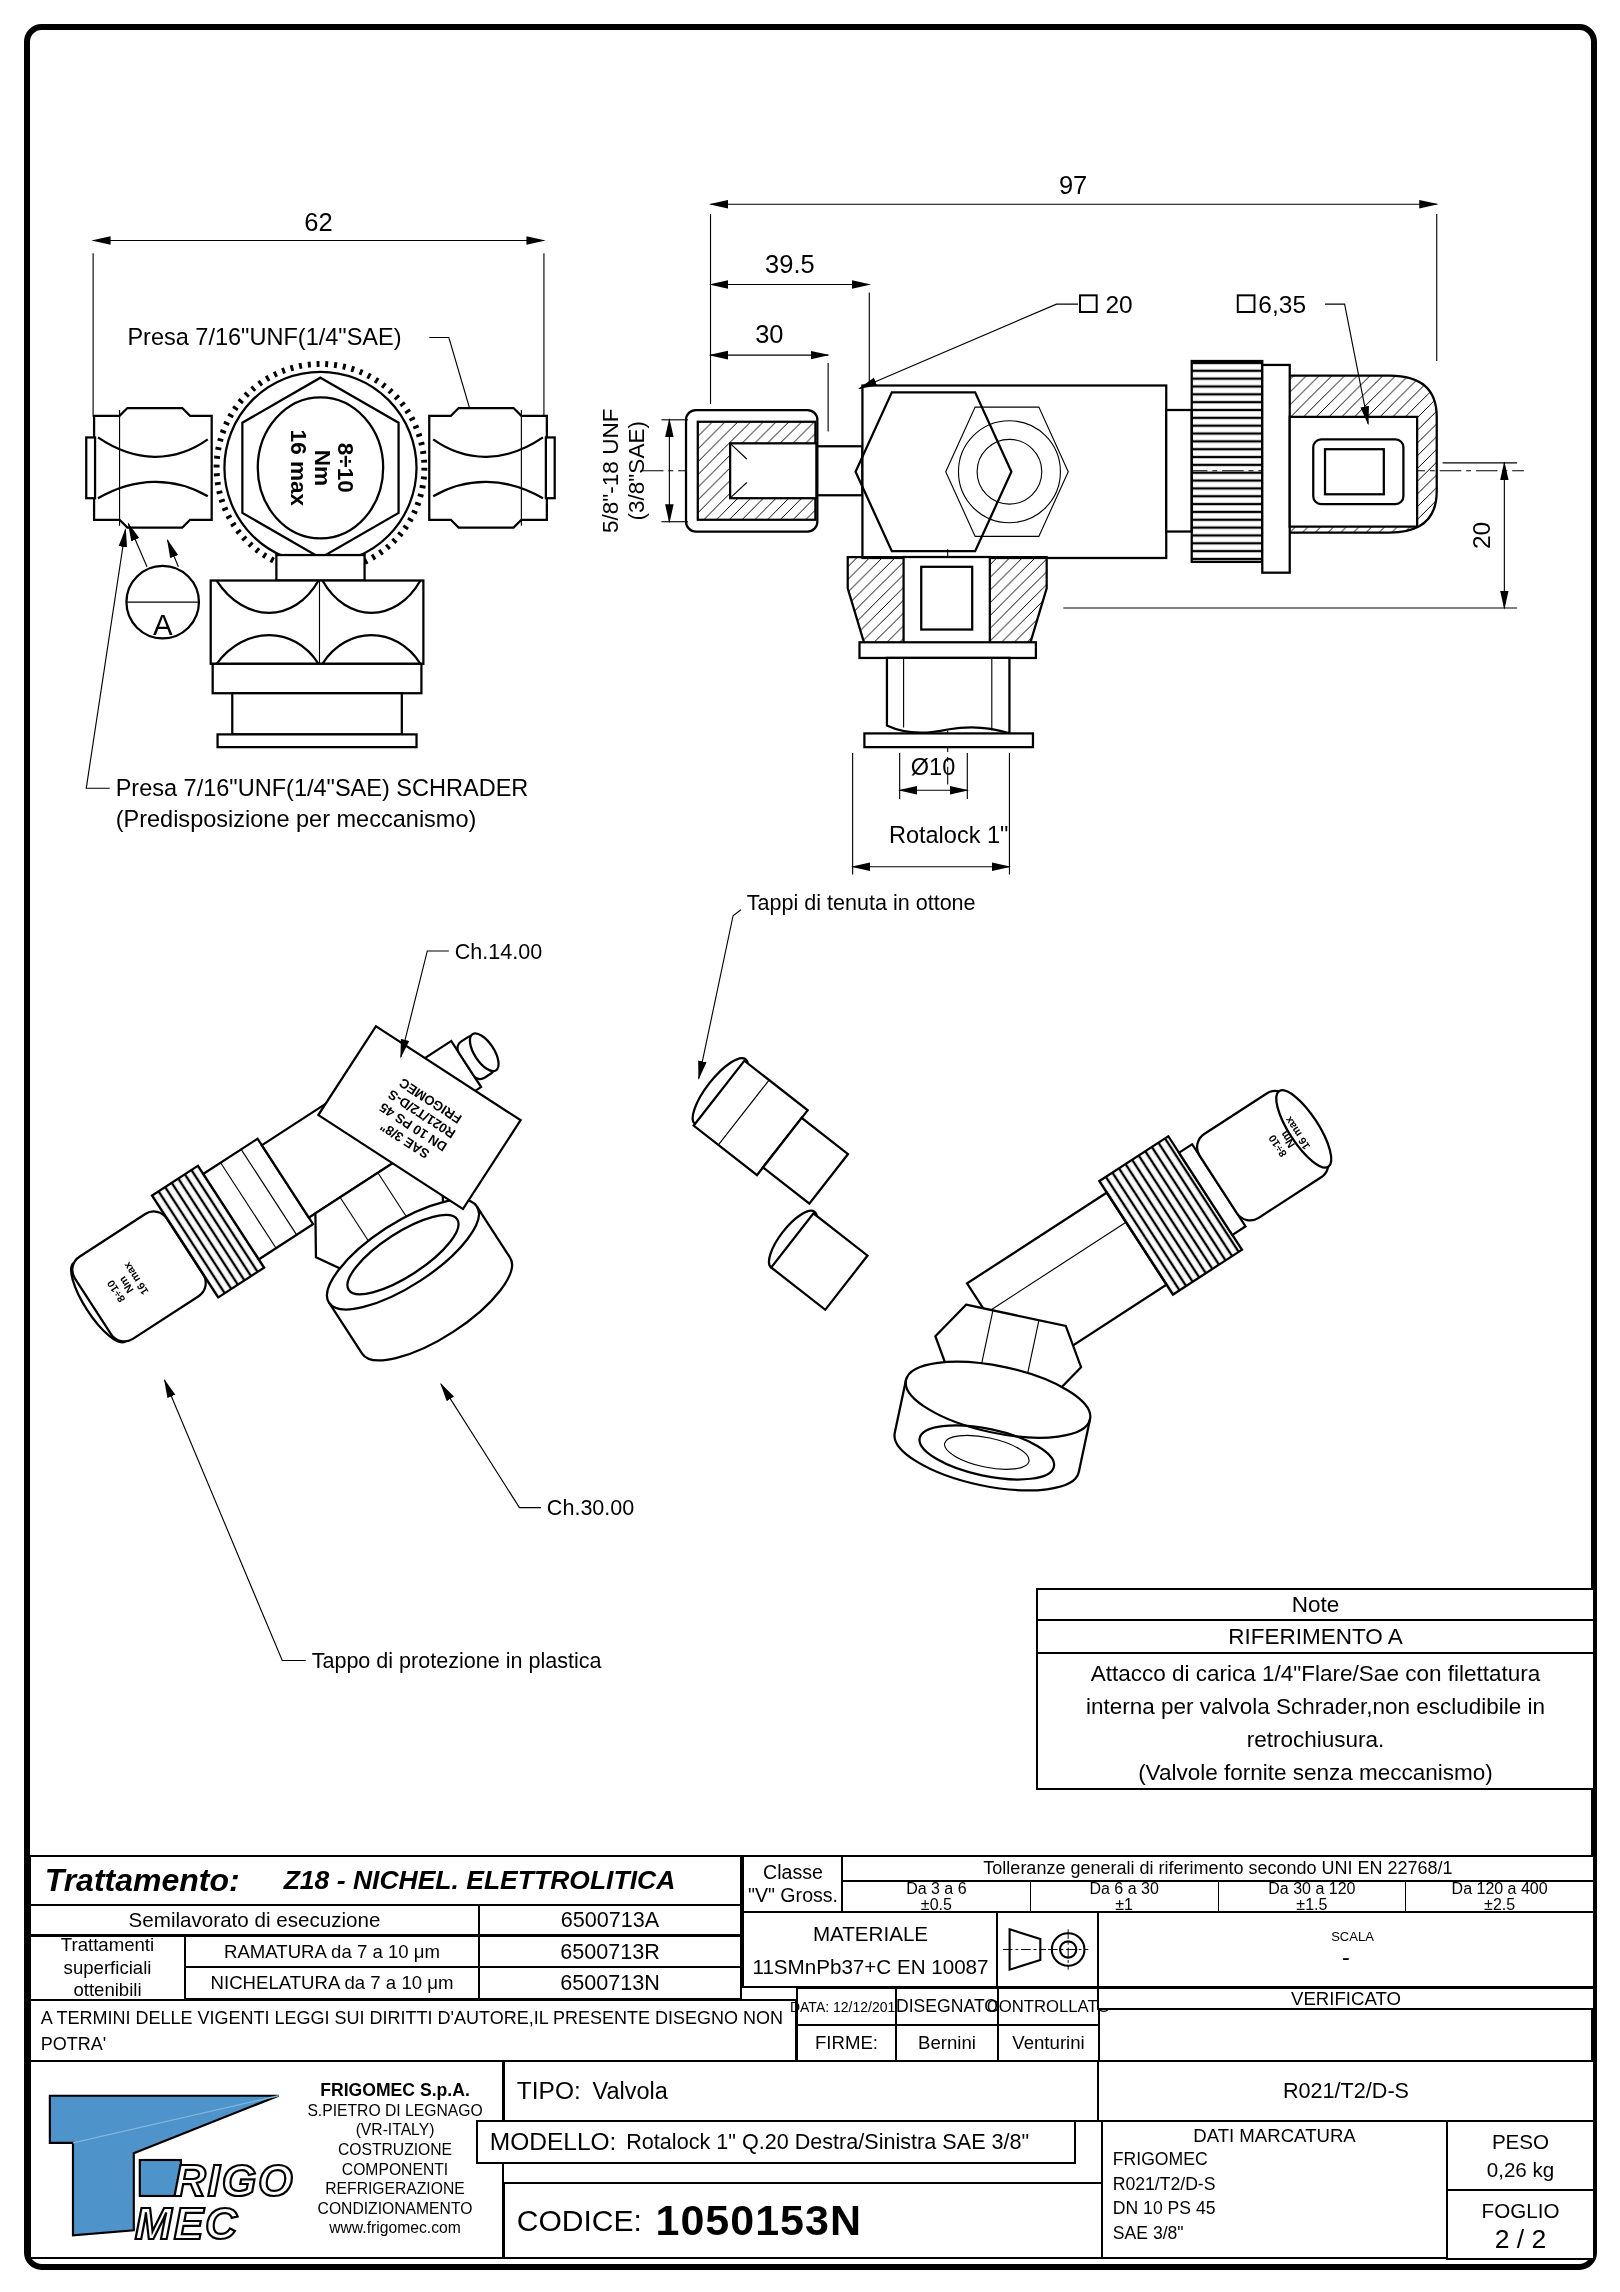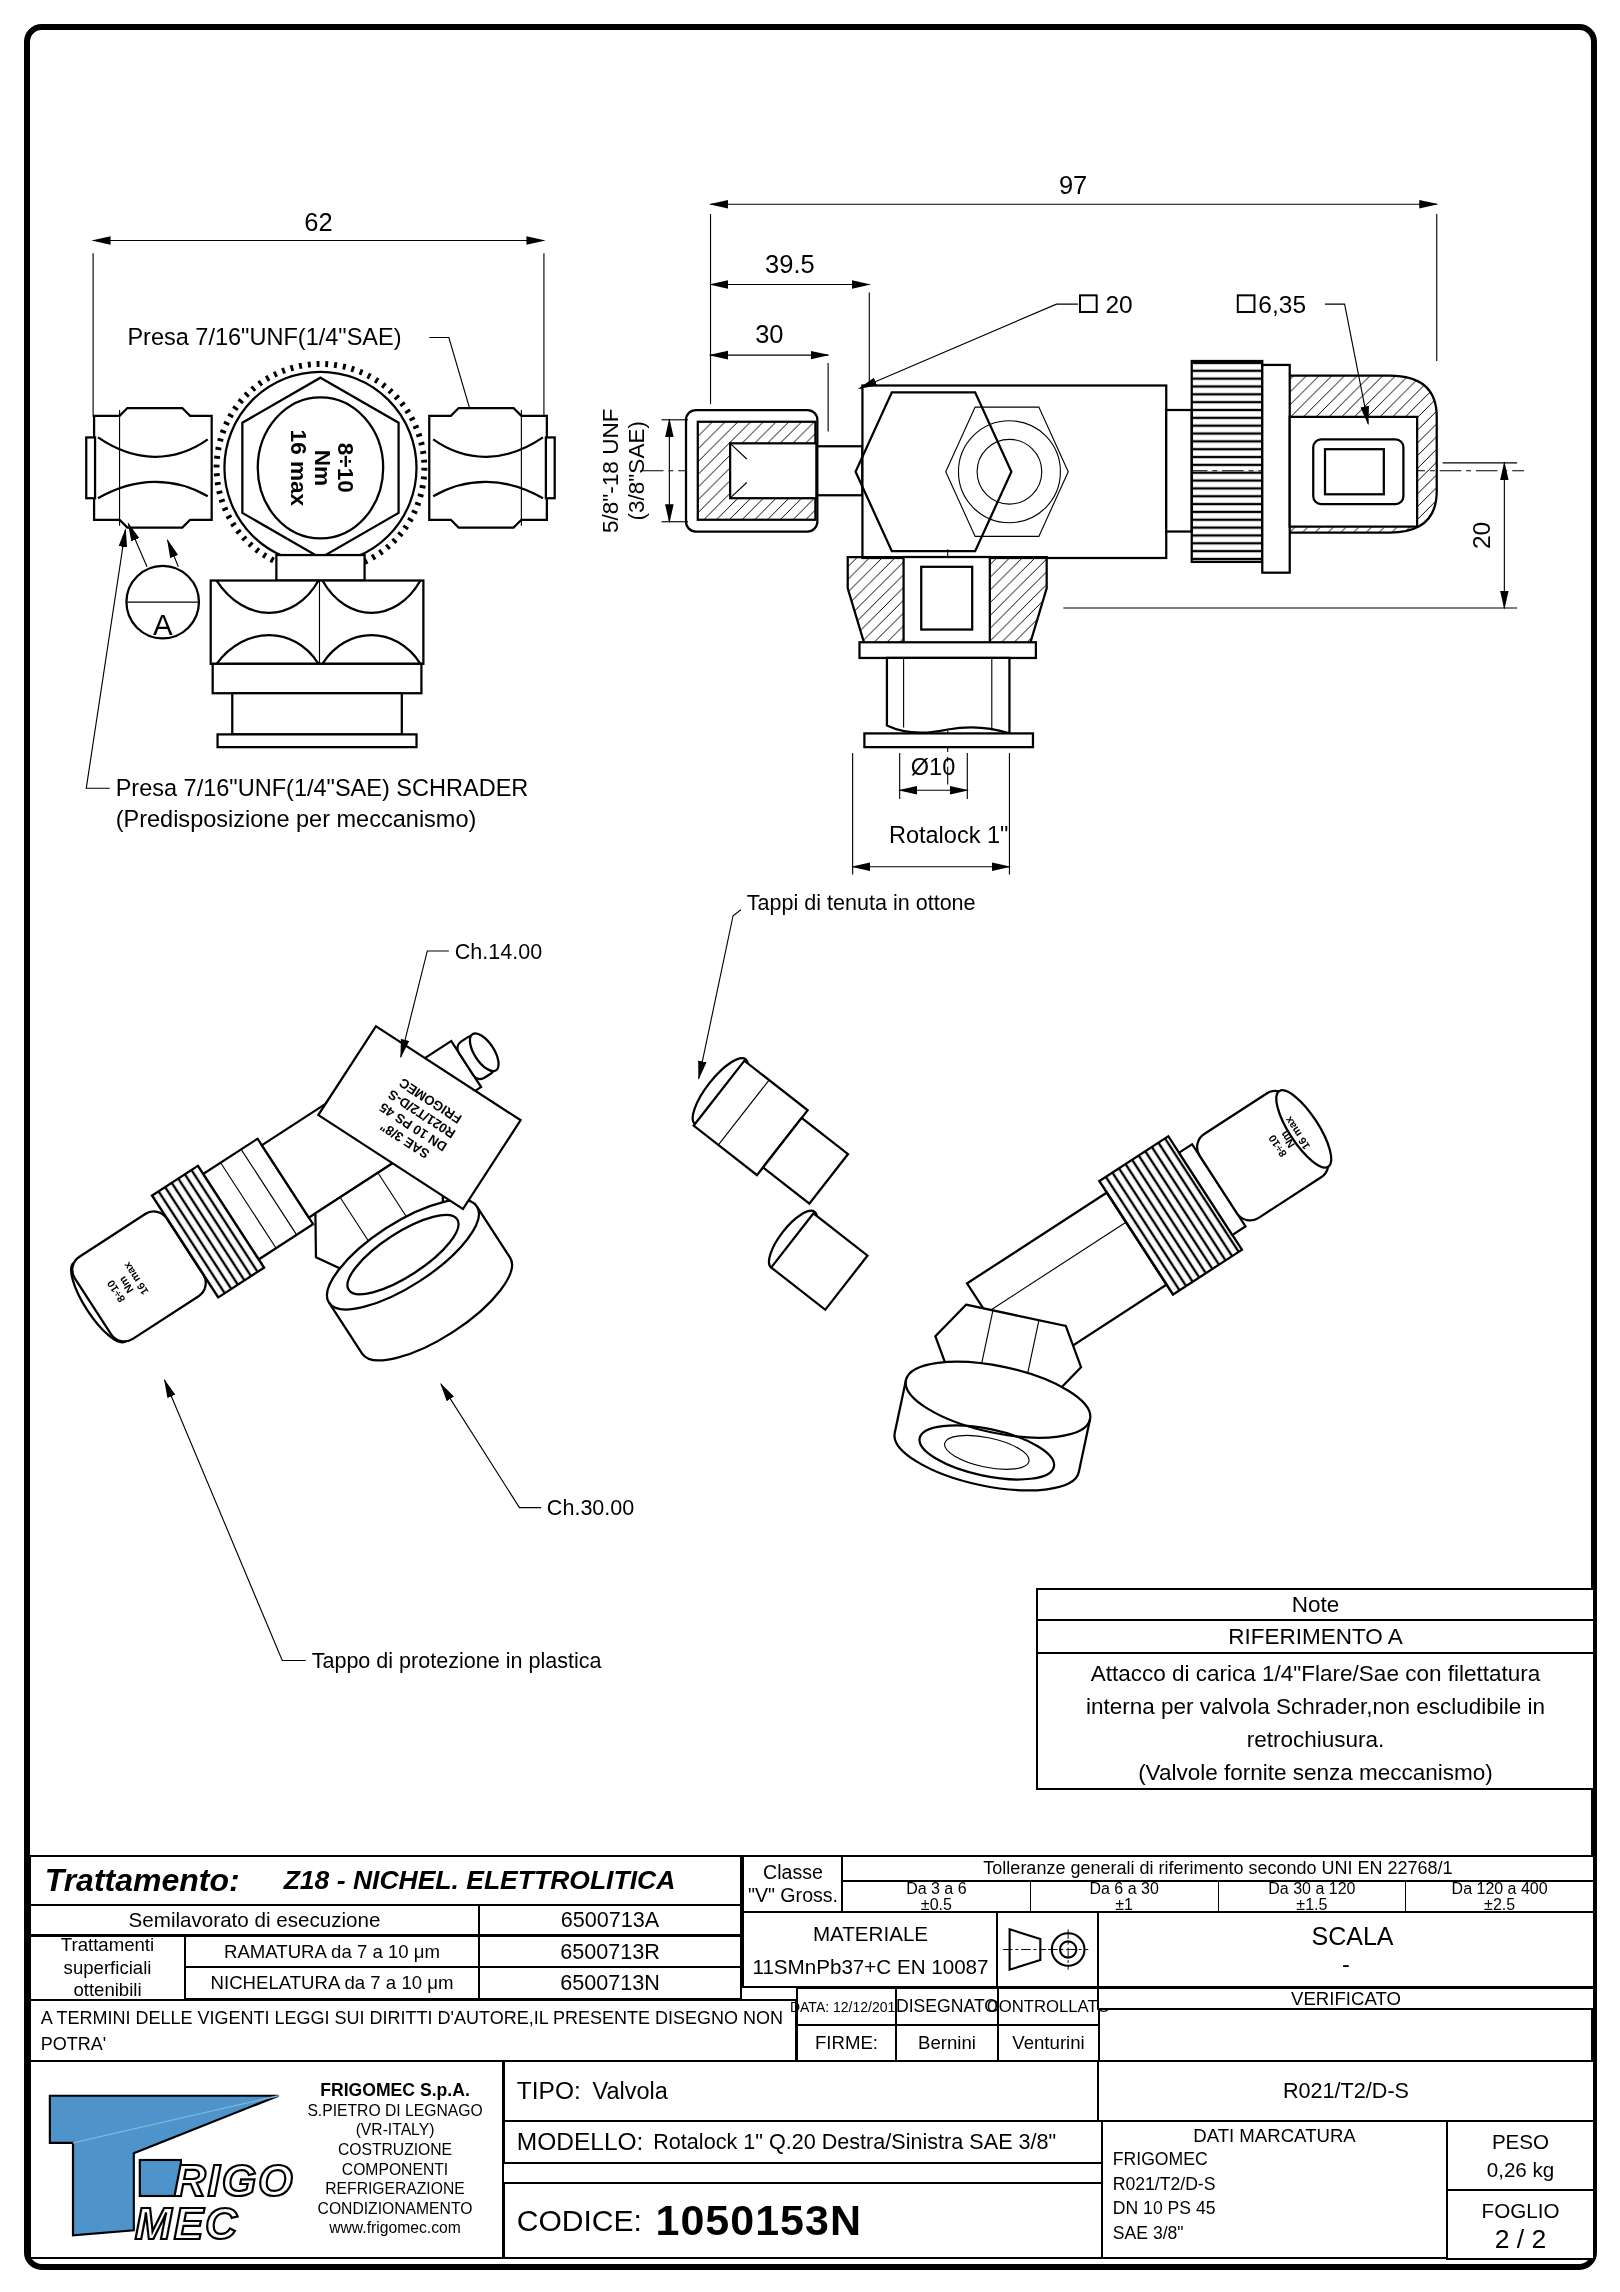--- a/index.html
+++ b/index.html
@@ -342,21 +342,21 @@
     <svg width="98" height="71" viewBox="0 0 100 74">
       <polygon points="10,16 42,26 42,48 10,58" fill="none" stroke="#000" stroke-width="2.2"></polygon>
       <line x1="3" y1="37" x2="48" y2="37" stroke="#000" stroke-width="1" stroke-dasharray="10 3 3 3"></line>
       <circle cx="71" cy="37" r="17" fill="none" stroke="#000" stroke-width="2.2"></circle>
       <circle cx="71" cy="37" r="8.5" fill="none" stroke="#000" stroke-width="2.2"></circle>
       <line x1="50" y1="37" x2="92" y2="37" stroke="#000" stroke-width="1" stroke-dasharray="10 3 3 3"></line>
       <line x1="71" y1="16" x2="71" y2="58" stroke="#000" stroke-width="1" stroke-dasharray="10 3 3 3"></line>
     </svg>
   </div>
   <div class="box col" style="left:1097px;top:1911px;width:498px;height:77px;">
-    <div style="font-size:25px;margin-left:13px;">SCALA</div>
+    <div style="font-size:13px;margin-left:13px;">SCALA</div>
     <div style="font-size:23.5px;">-</div>
   </div>
 
   <div class="box cc" style="left:796px;top:1987px;width:101px;height:39px;font-size:14px;white-space:nowrap;">
     <span>DATA: 12/12/2013</span>
   </div>
   <div class="box cc" style="left:895px;top:1987px;width:104px;height:39px;font-size:17.6px;">
     <span>DISEGNATO</span>
   </div>
   <div class="box cc" style="left:997px;top:1987px;width:103px;height:39px;font-size:16.7px;">
@@ -395,21 +395,21 @@
     </div>
   </div>
 
   <div class="box rowflex" style="left:503px;top:2060px;width:597px;height:62px;padding-left:11.8px;">
     <span style="font-size:24.5px;">TIPO:</span>
     <span style="font-size:23.5px;margin-left:11.8px;">Valvola</span>
   </div>
   <div class="box cc" style="left:1097px;top:2060px;width:498px;height:62px;font-size:21.6px;">
     <span>R021/T2/D-S</span>
   </div>
-  <div class="box rowflex" style="left:503px;top:2120px;width:600px;height:44px;padding-left:11.8px;">
+  <div class="box rowflex" style="left:476px;top:2120px;width:600px;height:44px;padding-left:11.8px;">
     <span style="font-size:24.5px;">MODELLO:</span>
     <span style="font-size:21.6px;margin-left:9.8px;">Rotalock 1" Q.20 Destra/Sinistra SAE 3/8"</span>
   </div>
   <div class="box rowflex" style="left:503px;top:2182px;width:600px;height:77px;padding-left:11.8px;">
     <span style="font-size:30px;">CODICE:</span>
     <span style="font-size:43px;font-weight:800;margin-left:13.7px;letter-spacing:1px;">1050153N</span>
   </div>
   <div class="box" style="left:1101px;top:2120px;width:347px;height:139px;">
     <div style="text-align:center;font-size:18.6px;padding-top:3px;">DATI MARCATURA</div>
     <div style="font-size:17.6px;line-height:24.5px;padding-left:9.8px;">

